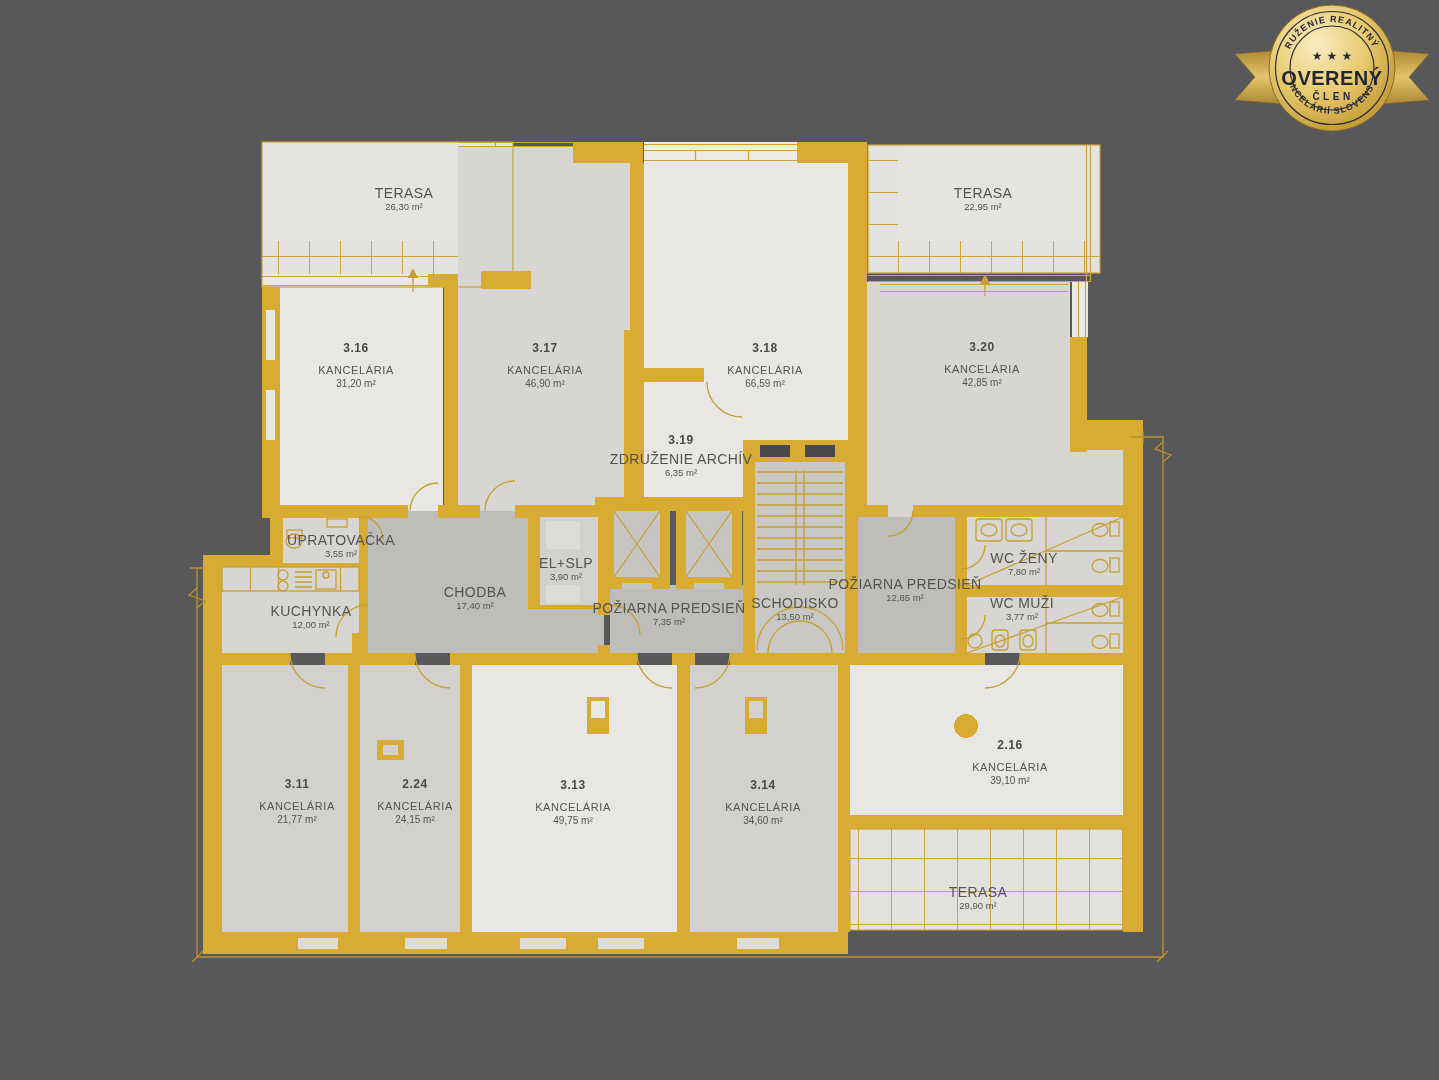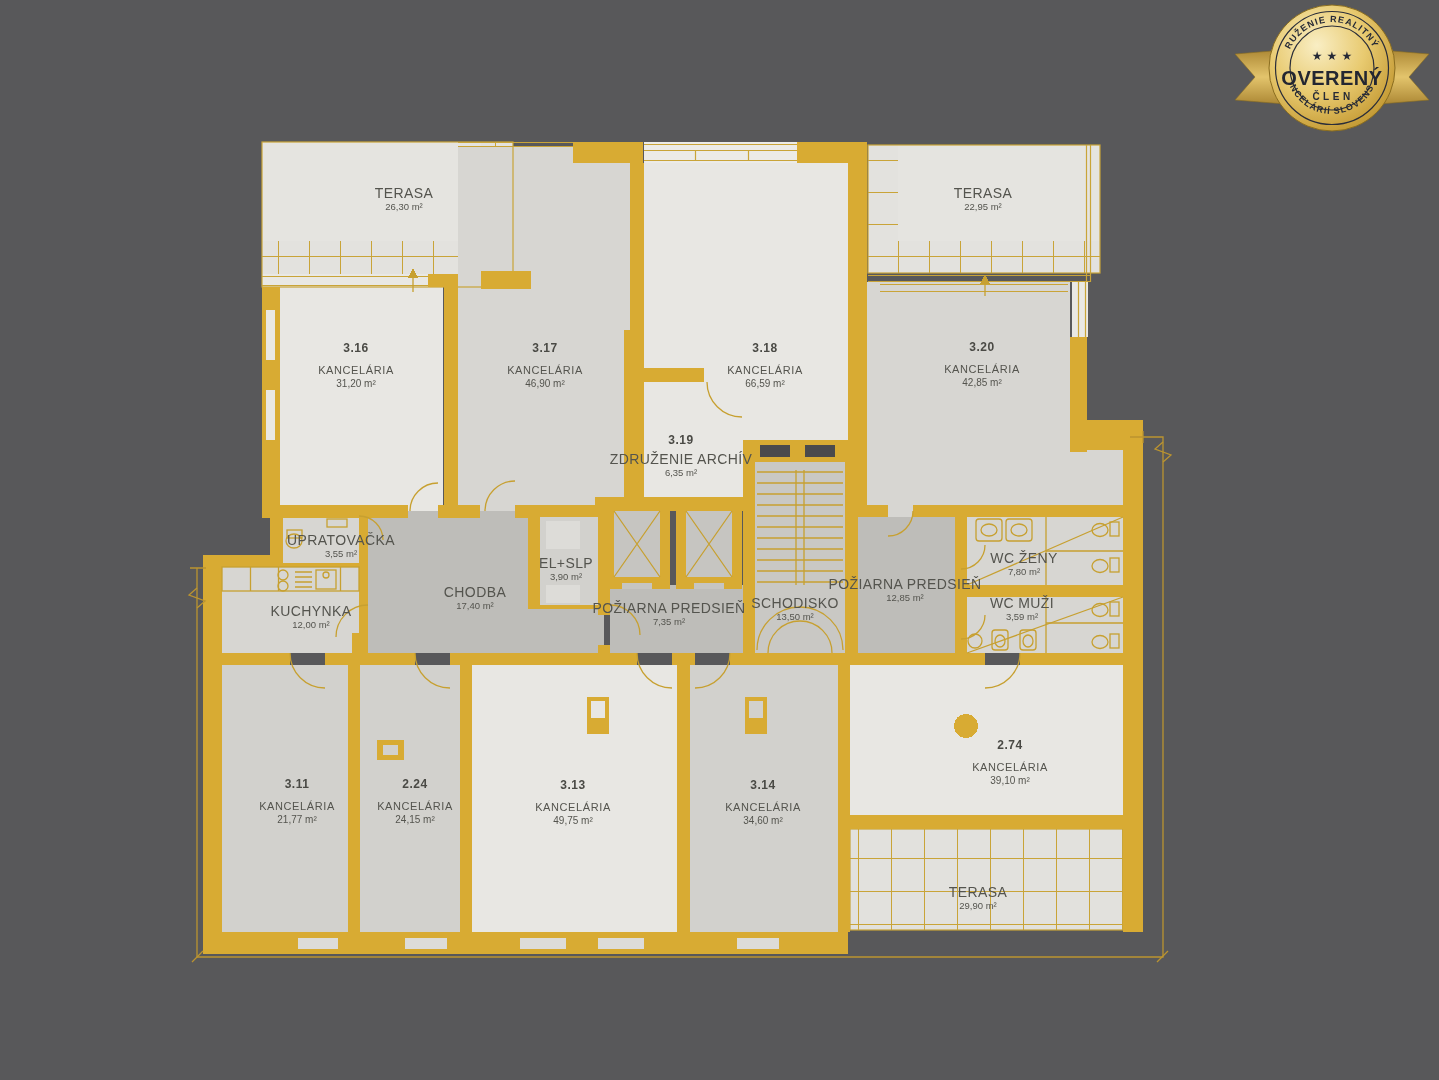--- a/index.html
+++ b/index.html
@@ -307,21 +307,21 @@
 <div class="lbl sm" style="left:905px;top:590px">
   <div class="typ">POŽIARNA PREDSIEŇ</div>
   <div class="ara">12,85 m²</div>
 </div>
 <div class="lbl sm" style="left:1024px;top:564px">
   <div class="typ">WC ŽENY</div>
   <div class="ara">7,80 m²</div>
 </div>
 <div class="lbl sm" style="left:1022px;top:609px">
   <div class="typ">WC MUŽI</div>
-  <div class="ara">3,59 m²</div>
+  <div class="ara">3,77 m²</div>
 </div>
 <div class="lbl" style="left:297px;top:802px">
   <div class="num">3.11</div>
   <div class="typ">KANCELÁRIA</div>
   <div class="ara">21,77 m²</div>
 </div>
 <div class="lbl" style="left:415px;top:802px">
   <div class="num">2.24</div>
   <div class="typ">KANCELÁRIA</div>
   <div class="ara">24,15 m²</div>
@@ -330,21 +330,21 @@
   <div class="num">3.13</div>
   <div class="typ">KANCELÁRIA</div>
   <div class="ara">49,75 m²</div>
 </div>
 <div class="lbl" style="left:763px;top:803px">
   <div class="num">3.14</div>
   <div class="typ">KANCELÁRIA</div>
   <div class="ara">34,60 m²</div>
 </div>
 <div class="lbl" style="left:1010px;top:763px">
-  <div class="num">2.74</div>
+  <div class="num">2.16</div>
   <div class="typ">KANCELÁRIA</div>
   <div class="ara">39,10 m²</div>
 </div>
 <div class="lbl sm" style="left:978px;top:898px">
   <div class="typ">TERASA</div>
   <div class="ara">29,90 m²</div>
 </div>
 
 <svg width="214" height="140" viewBox="0 0 214 140" style="left:1225px;top:0" xmlns="http://www.w3.org/2000/svg">
   <defs>

